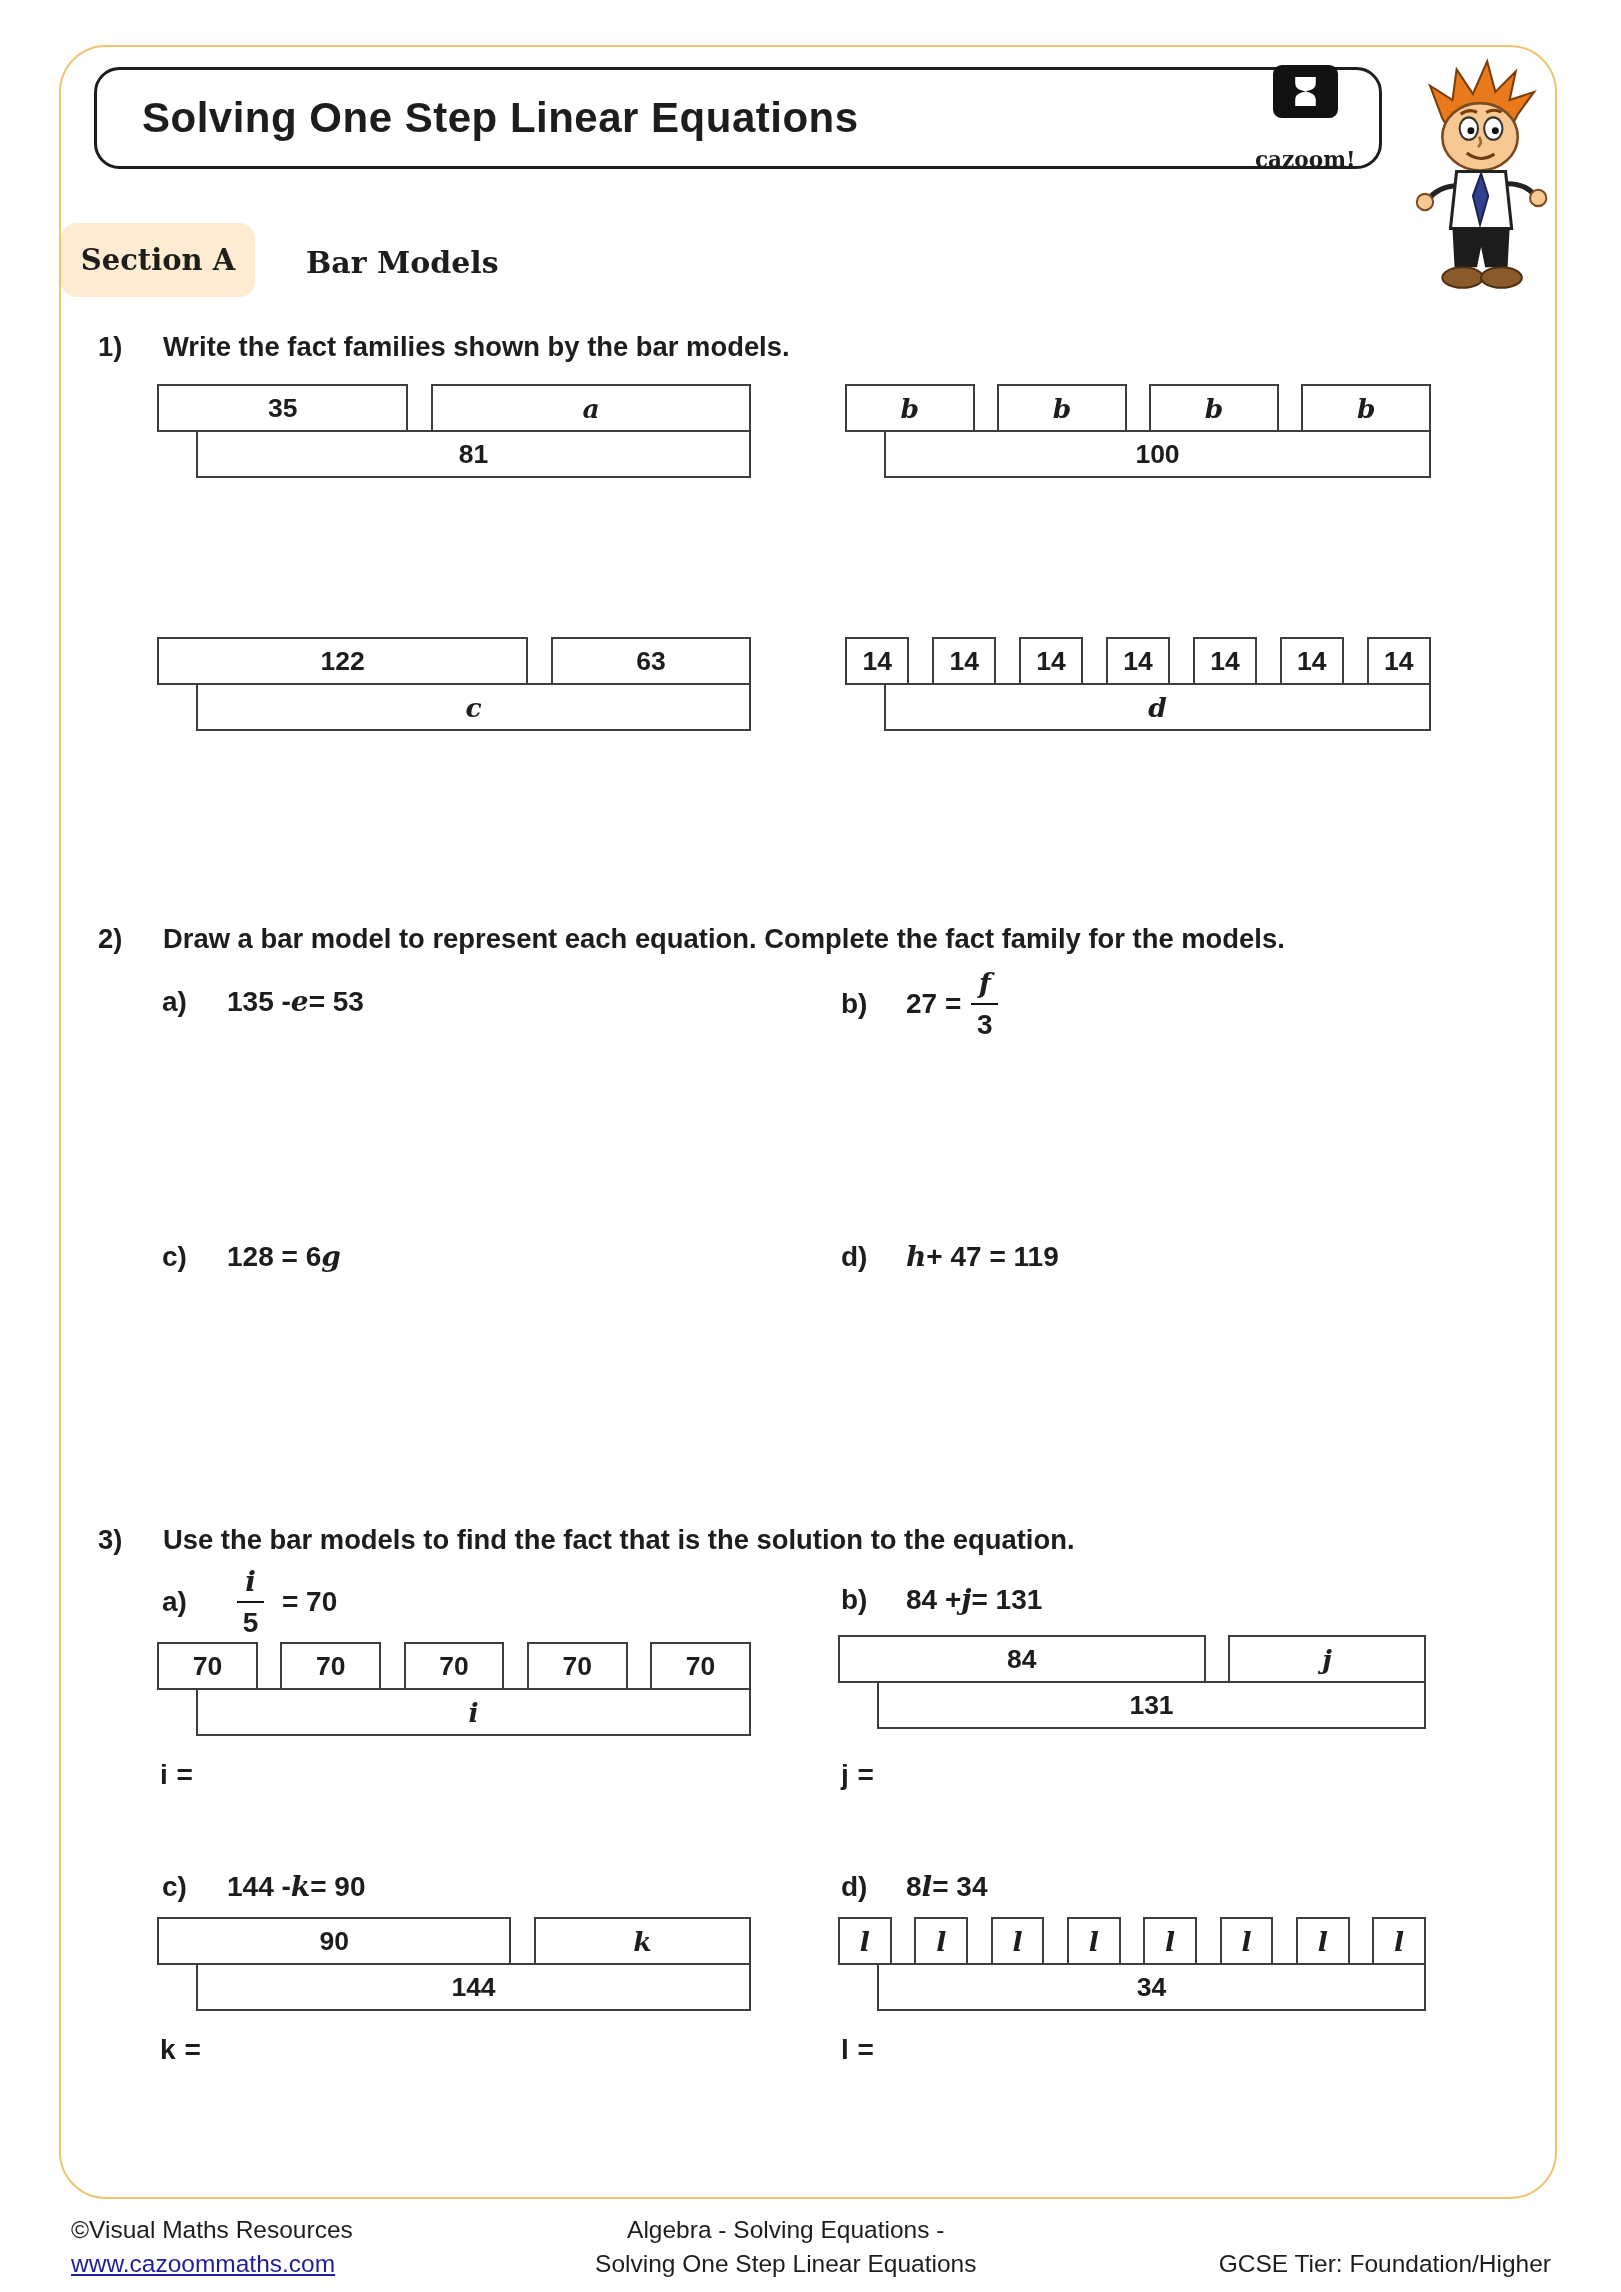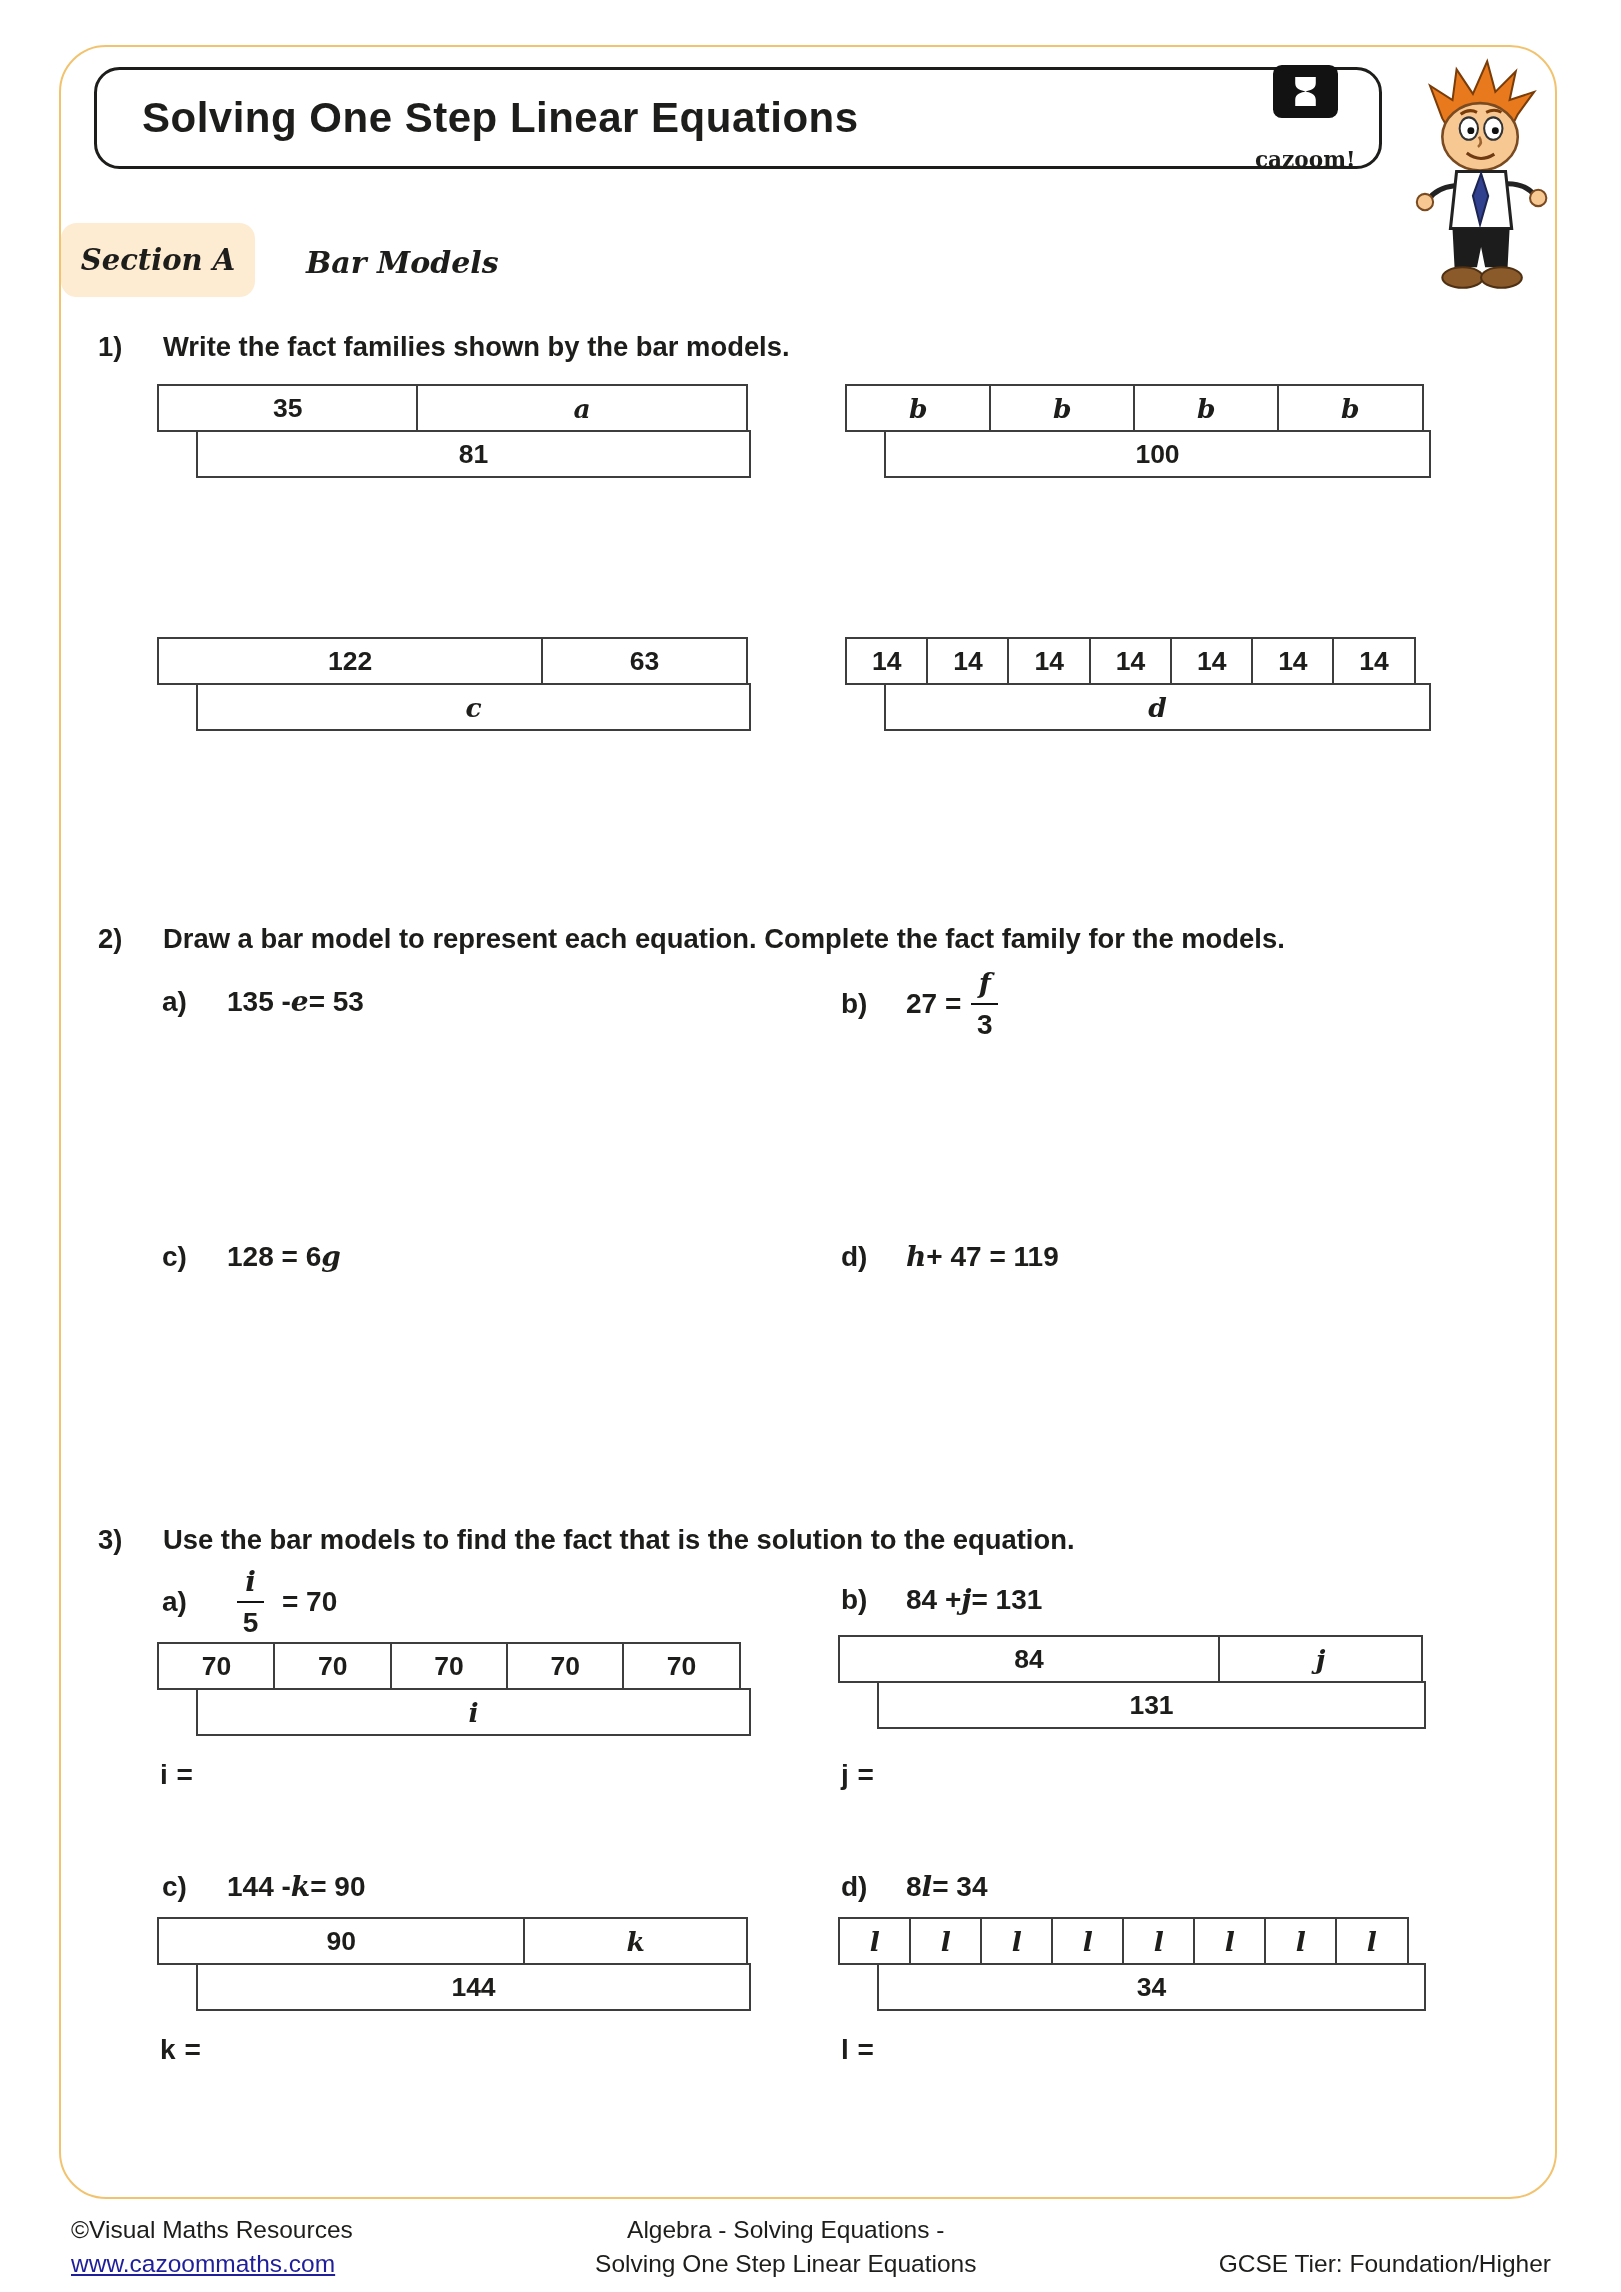--- a/index.html
+++ b/index.html
@@ -34,29 +34,29 @@
     display:flex;align-items:center;justify-content:center;}
   .logo-text{font-family:"DejaVu Serif","Liberation Serif",serif;font-weight:bold;
     font-size:21.6px;margin-top:2.9px;}
   .mascot{position:absolute;left:1380px;top:47px;width:196px;height:255px;z-index:4;}
   
   .section-tab{
     position:absolute;left:61px;top:223px;width:194px;height:74px;
     background:var(--section-bg);border-radius:15.7px;z-index:2;
     display:flex;align-items:center;justify-content:center;
   }
-  .serif-it{font-family:"DejaVu Serif","Liberation Serif",serif;font-style:italic;font-weight:bold;text-align:right;}
+  .serif-it{font-family:"DejaVu Serif","Liberation Serif",serif;font-weight:bold;text-align:right;}
   .section-tab .lbl{font-size:29px;}
   .section-name{position:absolute;left:306px;top:245px;font-size:30px;z-index:2;}
   
   .q-head{position:absolute;display:flex;font-size:27.4px;font-weight:bold;z-index:2;}
   .q-num{width:65px;flex:none;}
   
   .bar{position:absolute;width:594px;z-index:2;}
-  .bar .row{display:flex;}
+  .bar .row{display:flex;gap:25px;}
   .bar .row + .row{margin-top:-2px;padding-left:39px;}
   .cell{
     border:2.5px solid var(--bar-border);height:48px;margin-left:-2.5px;
     display:flex;align-items:center;justify-content:center;
     font-size:26.5px;font-weight:bold;background:#fff;
   }
   .cell:first-child{margin-left:0;}
   .cell.var{font-family:"DejaVu Serif","Liberation Serif",serif;font-style:italic;}
   
   .eq{position:absolute;font-size:28px;font-weight:bold;display:flex;align-items:center;z-index:2;}

